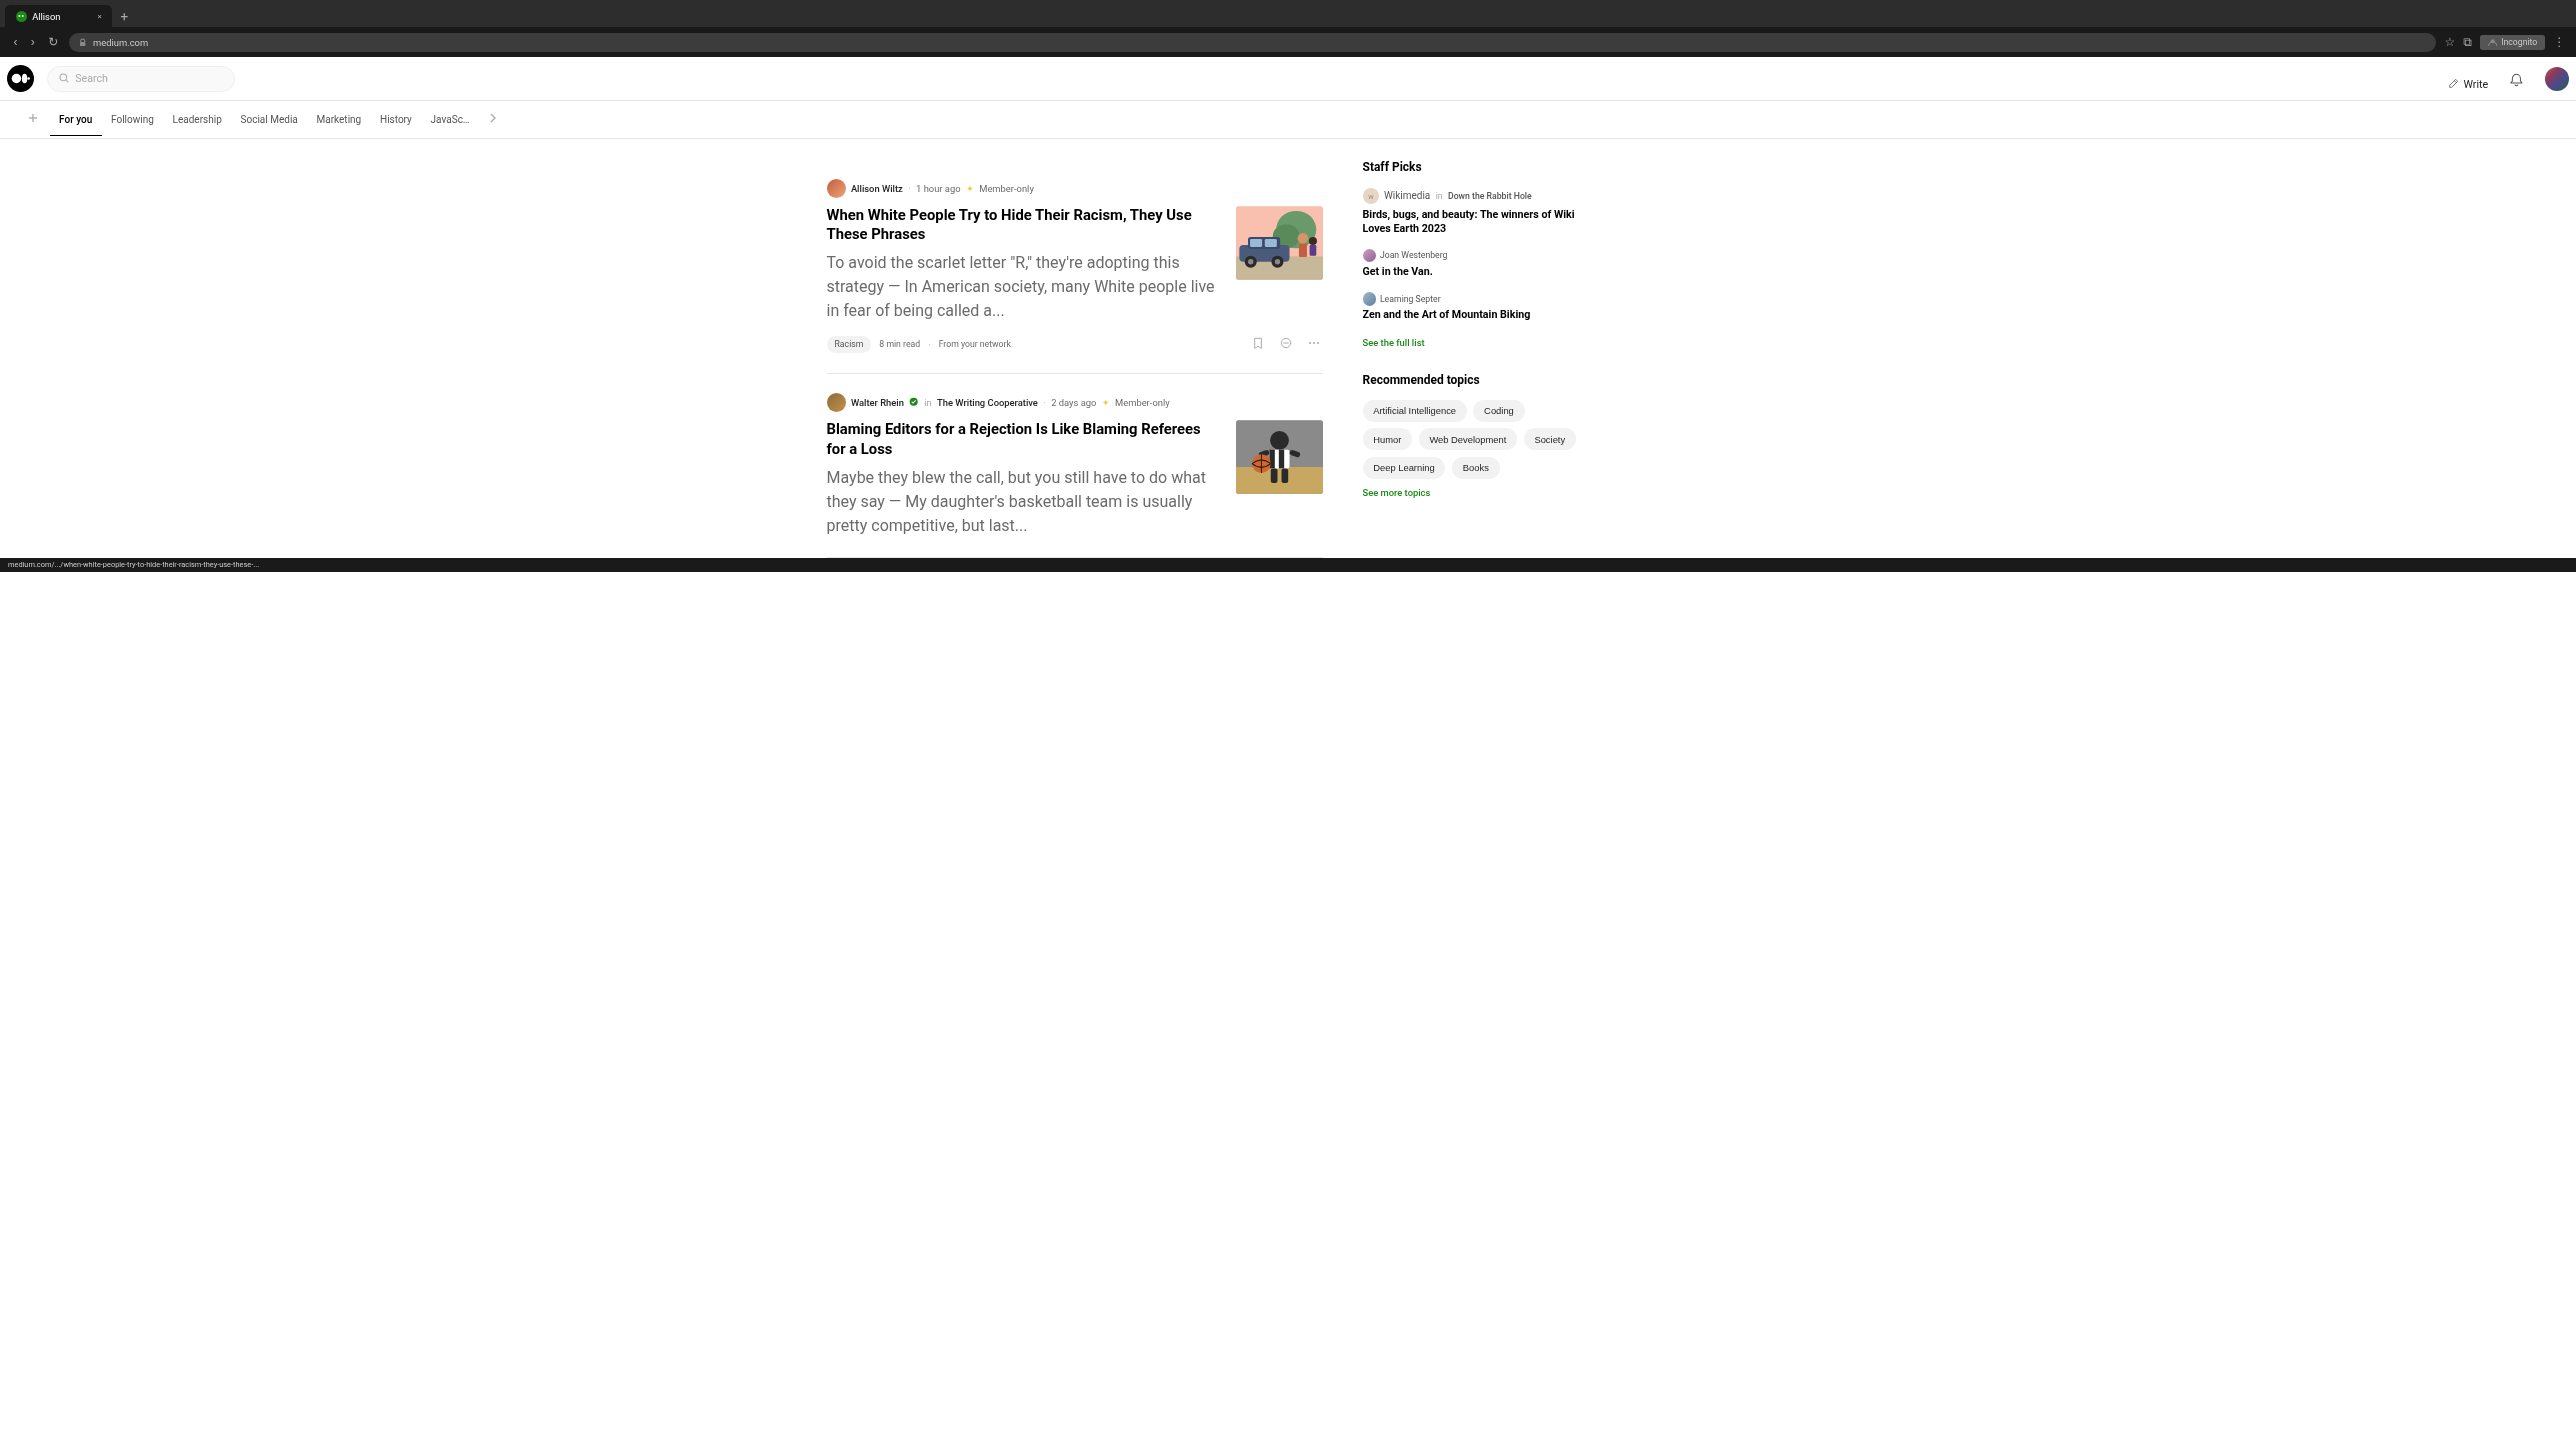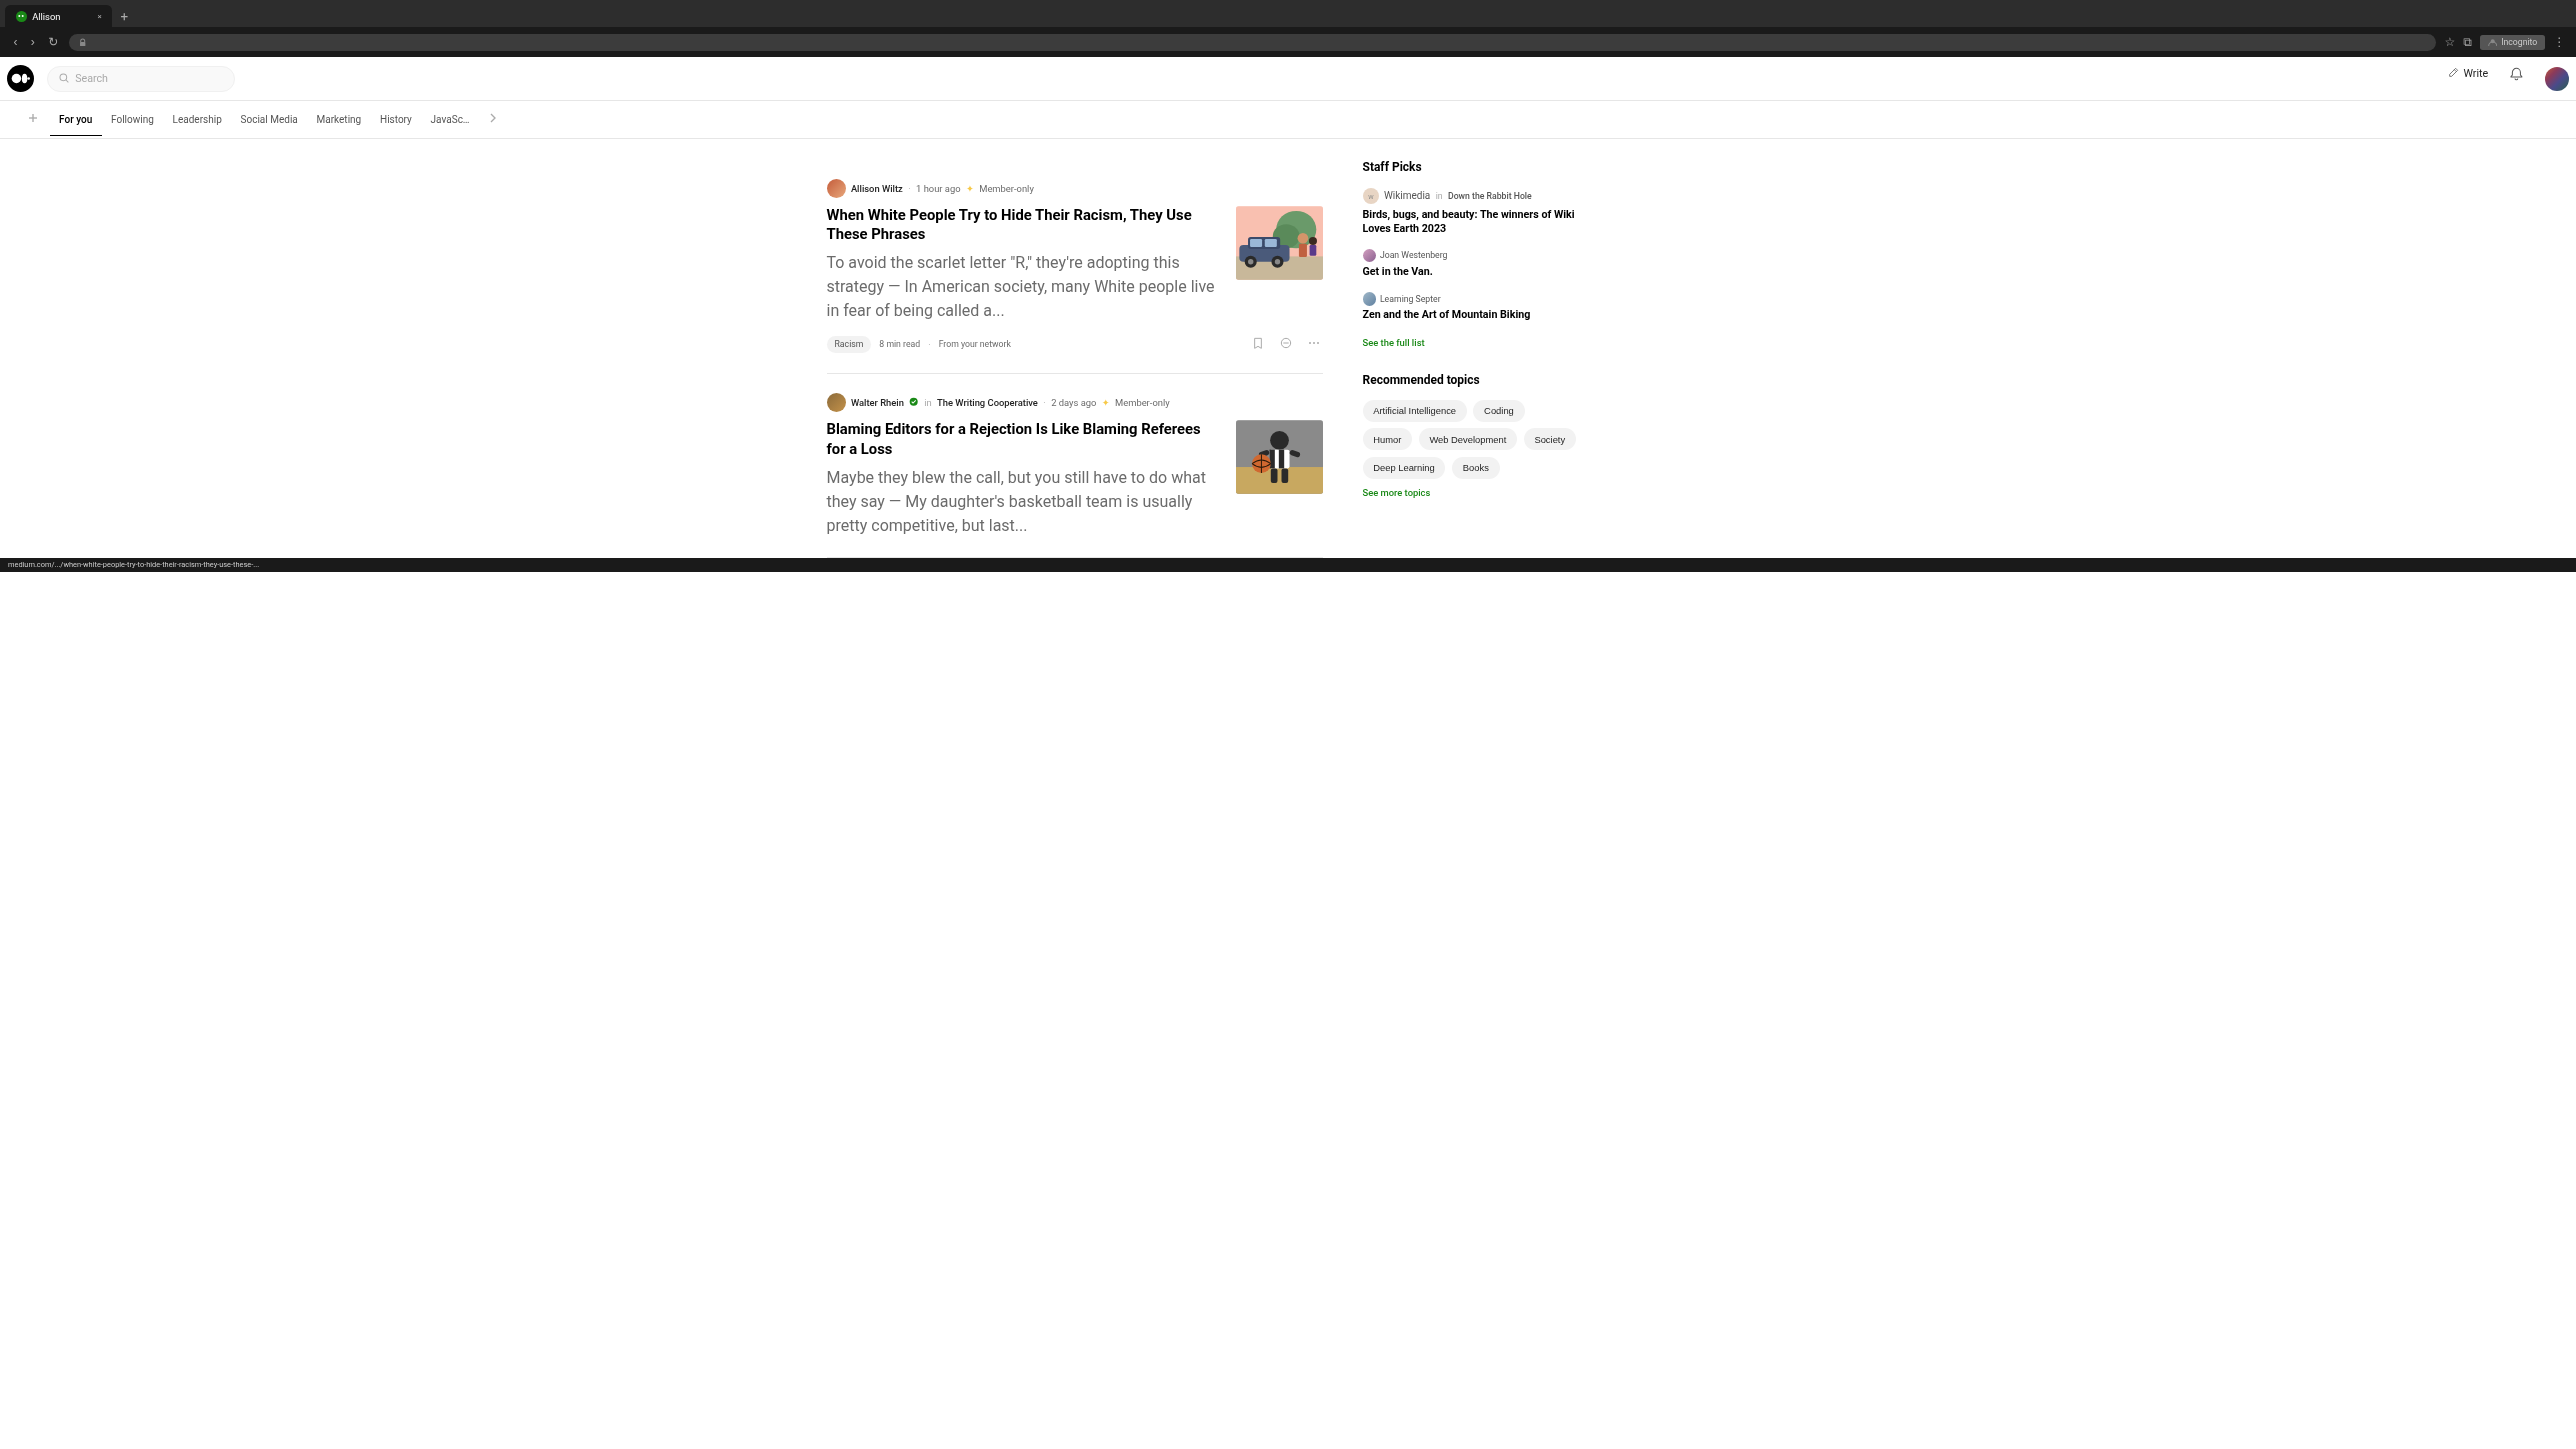--- a/index.html
+++ b/index.html
@@ -20,21 +20,21 @@
     .browser-actions { display: flex; align-items: center; gap: 8px; }
     .browser-action-btn { color: #aaa; font-size: 12px; cursor: pointer; background: none; border: none; }
     .incognito-badge { background: #555; color: #ccc; font-size: 8.7px; padding: 2.7px 8px; border-radius: 2.7px; display: flex; align-items: center; gap: 4px; }
 
     
     .site-header { display: flex; align-items: center; padding: 8px 7px; border-bottom: 0.7px solid #e6e6e6; background: #fff; }
     .logo { display: flex; align-items: center; margin-right: 13.4px; }
     .logo-icon { width: 27px; height: 27px; background: #000; border-radius: 50%; display: flex; align-items: center; justify-content: center; color: #fff; font-size: 12px; font-weight: bold; }
     .search-bar { display: flex; align-items: center; background: #f9f9f9; border-radius: 16px; padding: 5.4px 10.7px; gap: 5.4px; flex: 0 0 188px; cursor: text; border: 0.7px solid #f0f0f0; }
     .search-text { color: #aaa; font-size: 10.7px; }
-    .header-actions { margin-left: auto; display: flex; align-items: flex-start; gap: 21px; }
+    .header-actions { margin-left: auto; display: flex; align-items: flex-end; gap: 21px; }
     .write-btn { display: flex; align-items: center; gap: 4px; color: #242424; font-size: 10.7px; cursor: pointer; }
     .bell-icon { font-size: 13.4px; color: #555; cursor: pointer; }
     .avatar { width: 24px; height: 24px; border-radius: 50%; background: linear-gradient(135deg, #e8a87c, #c45c3a, #4a4a8a, #2a5f4a); cursor: pointer; overflow: hidden; }
 
     
     .nav-tabs { display: flex; align-items: center; padding: 0 21.5px; border-bottom: 0.7px solid #e6e6e6; overflow: hidden; }
     .add-tab-btn { color: #aaa; font-size: 12px; cursor: pointer; padding: 10.7px 5.4px; margin-right: 5.4px; }
     .tab-item { padding: 10.7px 9.4px; cursor: pointer; color: #555; font-size: 10px; white-space: nowrap; border-bottom: 1.3px solid transparent; }
     .tab-item.active { color: #000; border-bottom: 1.3px solid #000; font-weight: 500; }
     .tab-scroll-btn { color: #aaa; font-size: 12px; cursor: pointer; padding: 10.7px 5.4px; margin-left: 2.7px; }
@@ -112,20 +112,21 @@
 
   <div class="browser-toolbar">
     <button class="nav-btn">‹</button>
     <button class="nav-btn">›</button>
     <button class="nav-btn">↻</button>
     <div class="address-bar">
       <svg width="9.4" height="9.4" viewBox="0 0 14 14">
           <rect x="3" y="6" width="8" height="6" rx="1" fill="#888"></rect>
           <path d="M4 6V4.5a3 3 0 0 1 6 0V6" stroke="#888" stroke-width="1.5" fill="none"></path>
         </svg>
+      <span class="address-bar-url">medium.com</span>
     </div>
     <div class="browser-actions">
       <button class="browser-action-btn">☆</button>
       <button class="browser-action-btn">⧉</button>
       <div class="incognito-badge">
         <svg width="9.4" height="9.4" viewBox="0 0 14 14">
             <circle cx="7" cy="5" r="3" fill="#888"></circle>
             <path d="M1 12a6 6 0 0 1 12 0" stroke="#888" stroke-width="1.5" fill="none"></path>
           </svg>
         <span>Incognito</span>

